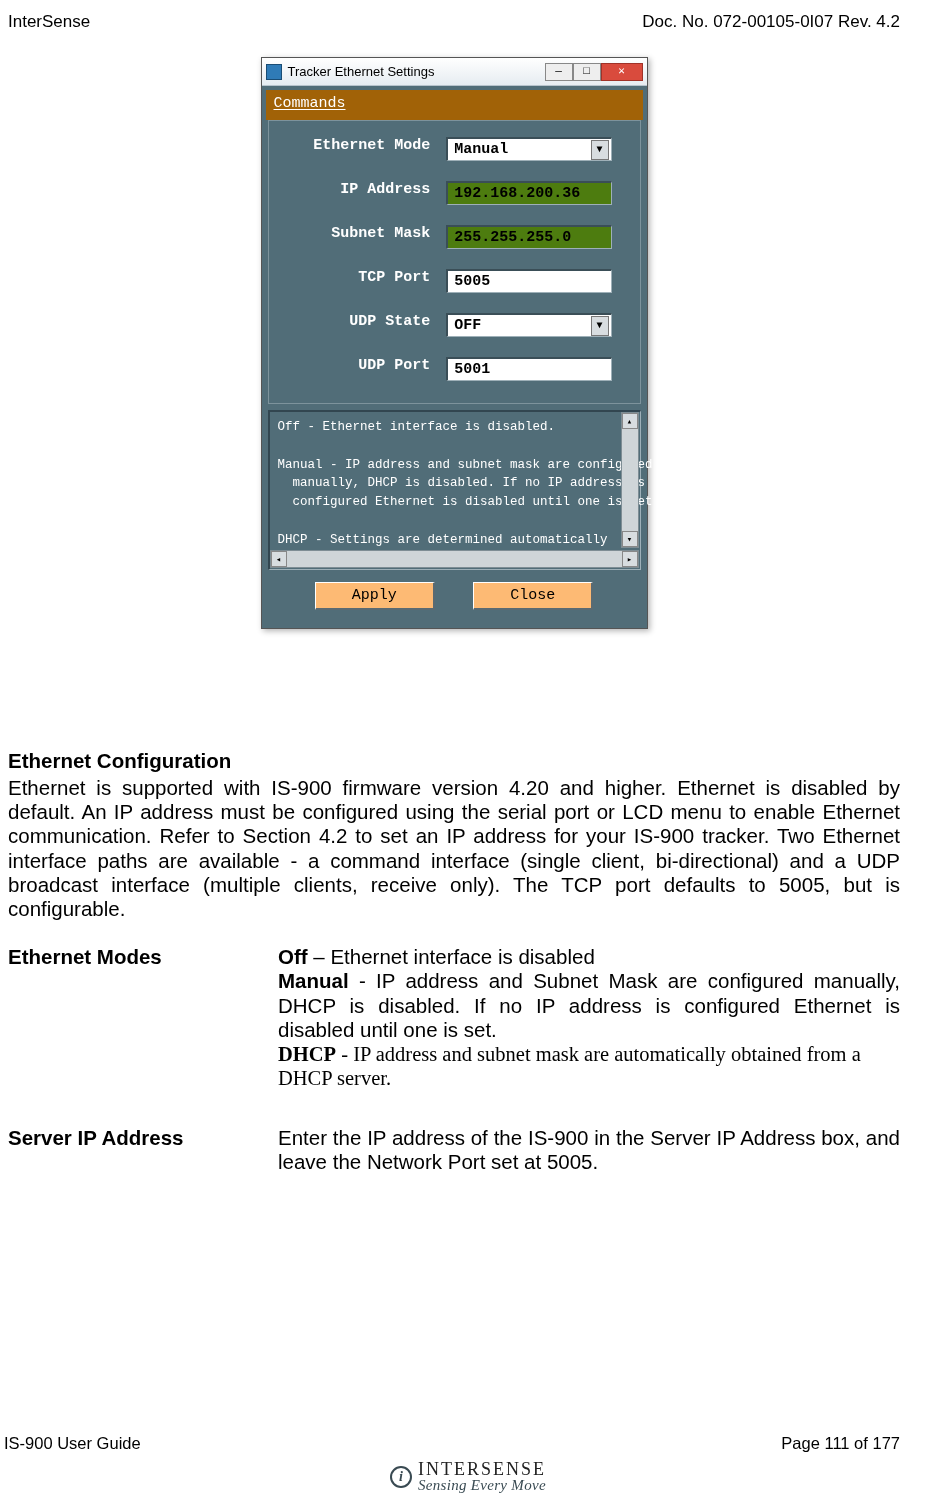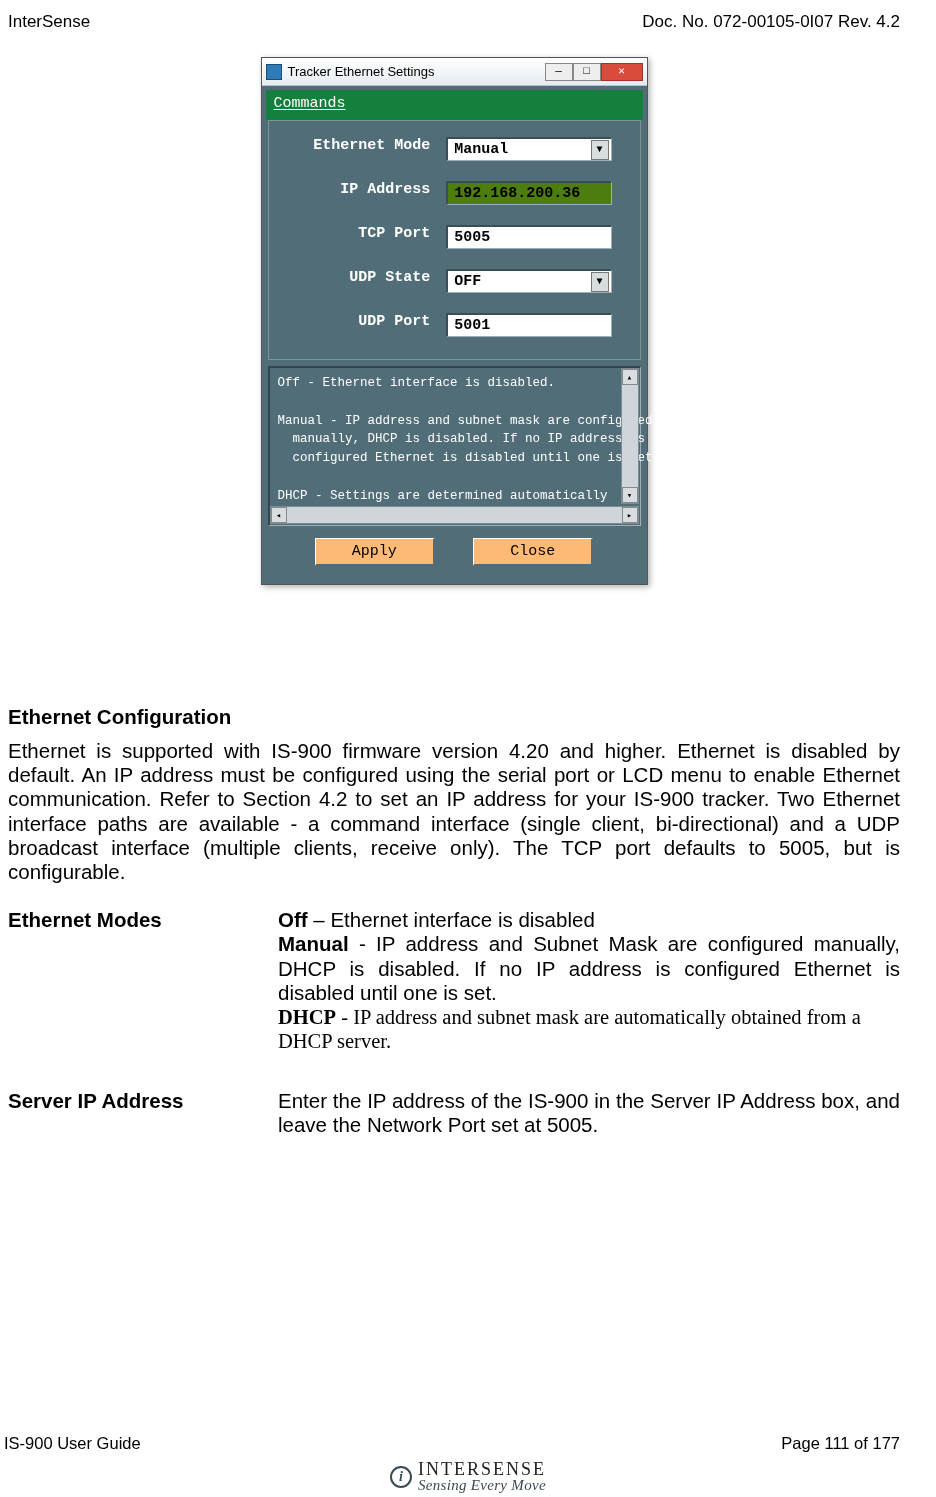--- a/index.html
+++ b/index.html
@@ -33,42 +33,42 @@
     align-items: center;
     padding: 0 4px;
     border-bottom: 1px solid #b7c3cc;
   }
   .appicon { width:16px; height:16px; background:#2f7bb7; border:1px solid #1a4d75; margin-right:6px; }
   .titlebar-title { font-family: Arial,Helvetica,sans-serif; font-size:13px; color:#000; flex:1; }
   .win-btns { display:flex; gap:0; }
   .win-btn { width:28px; height:18px; border:1px solid #888; background:#eee; display:flex; align-items:center; justify-content:center; font-size:11px; line-height:1; }
   .win-btn.close { background:#d94b3d; color:#fff; border-color:#a03228; width:42px; }
   .client { background:#516d78; padding:4px; }
-  .menubar { background:#15803d; padding:4px 8px 8px 8px; }
+  .menubar { background:#a16207; padding:4px 8px 8px 8px; }
   .menu-item { color:#fff; font-size:15px; text-decoration:underline; text-underline-offset:2px; }
   .form-area { background:#516d78; padding:6px 28px 2px 28px; border:1px solid #7d939c; margin:0 2px; }
   .form-row { display:flex; align-items:flex-start; margin:10px 0 20px 0;font-weight:bold; }
   .form-lbl { color:#fff; font-size:15px; width:185px; text-align:right; padding-right:16px; }
   .tf { width:205px; height:24px; background:#fff; border-top:2px solid #3a4e57; border-left:2px solid #3a4e57; border-right:1px solid #9eb0b8; border-bottom:1px solid #9eb0b8; font-family:"Courier New",monospace; font-size:15px; padding:2px 6px; display:flex; align-items:center; justify-content:space-between; }
   .tf.ro { background:#4d7c0f; }
   .dd-btn { width:18px; height:20px; background:#d8dde0; border:1px solid #777; display:flex; align-items:center; justify-content:center; font-size:10px; margin-right:-4px; }
   .info-wrap { position:relative; margin:6px 2px 0 2px; }
   .info-box {
     background:#516d78; color:#fff; font-size:12.5px;
     border-top:2px solid #324650; border-left:2px solid #324650;
     border-right:1px solid #9eb0b8; border-bottom:1px solid #9eb0b8;
     padding:6px 22px 6px 8px; white-space:pre; line-height:1.5; height:160px;
   }
   .vscroll { position:absolute; right:2px; top:2px; bottom:22px; width:18px; background:#cfd5d8; display:flex; flex-direction:column; justify-content:space-between; border:1px solid #7e8d94; }
   .hscroll { position:absolute; left:2px; right:2px; bottom:2px; height:18px; background:#cfd5d8; display:flex; justify-content:space-between; border:1px solid #7e8d94; }
   .sb-btn { width:16px; height:16px; background:#d8dde0; border:1px solid #888; display:flex; align-items:center; justify-content:center; font-size:9px; }
   .btn-row { display:flex; justify-content:space-around; padding:12px 30px 14px 30px; }
   .dlg-btn { width:120px; height:28px; background:#fdba74; border-top:1px solid #fff; border-left:1px solid #fff; border-right:2px solid #5a6a72; border-bottom:2px solid #5a6a72; font-family:"Courier New",monospace; font-size:15px; display:flex; align-items:center; justify-content:center; }
   .body-text { margin-top: 120px; padding: 0 0 0 0; }
-  .sect-title { font-weight:bold; font-size:20.5px; margin-bottom:10px; }
+  .sect-title { font-weight:bold; font-size:20.5px; margin-bottom:3px; }
   .para { font-size:20.5px; text-align:justify; line-height:1.18; margin:0 0 24px 0; }
   .def-row { display:flex; font-size:20.5px; margin-bottom:36px; }
   .def-term { font-weight:bold; width:270px; flex-shrink:0; }
   .def-body { flex:1; text-align:justify; line-height:1.18; }
   .footer { position:absolute; bottom:44px; left:4px; right:36px; display:flex; justify-content:space-between; font-size:16.5px; }
   .logo-wrap { position:absolute; bottom:4px; left:0; right:0; display:flex; justify-content:center; }
   .logo { display:flex; align-items:center; gap:6px; font-family: "Times New Roman", serif; }
   .logo-icon { width:22px; height:22px; border-radius:50%; border:2px solid #394a52; display:flex; align-items:center; justify-content:center; font-style:italic; font-weight:bold; color:#394a52; font-size:14px; }
   .logo-text { display:flex; flex-direction:column; line-height:1; }
   .logo-main { font-size:18px; letter-spacing:2px; color:#222; }
@@ -108,20 +108,26 @@
             </div>
           </div>
 
           <div class="form-row">
             <span class="form-lbl">IP Address</span>
             <div class="tf ro">
               <span>192.168.200.36</span>
             </div>
           </div>
 
+          <div class="form-row">
+            <span class="form-lbl">Subnet Mask</span>
+            <div class="tf ro">
+              <span>255.255.255.0</span>
+            </div>
+          </div>
 
           <div class="form-row">
             <span class="form-lbl">TCP Port</span>
             <div class="tf">
               <span>5005</span>
             </div>
           </div>
 
           <div class="form-row">
             <span class="form-lbl">UDP State</span>

